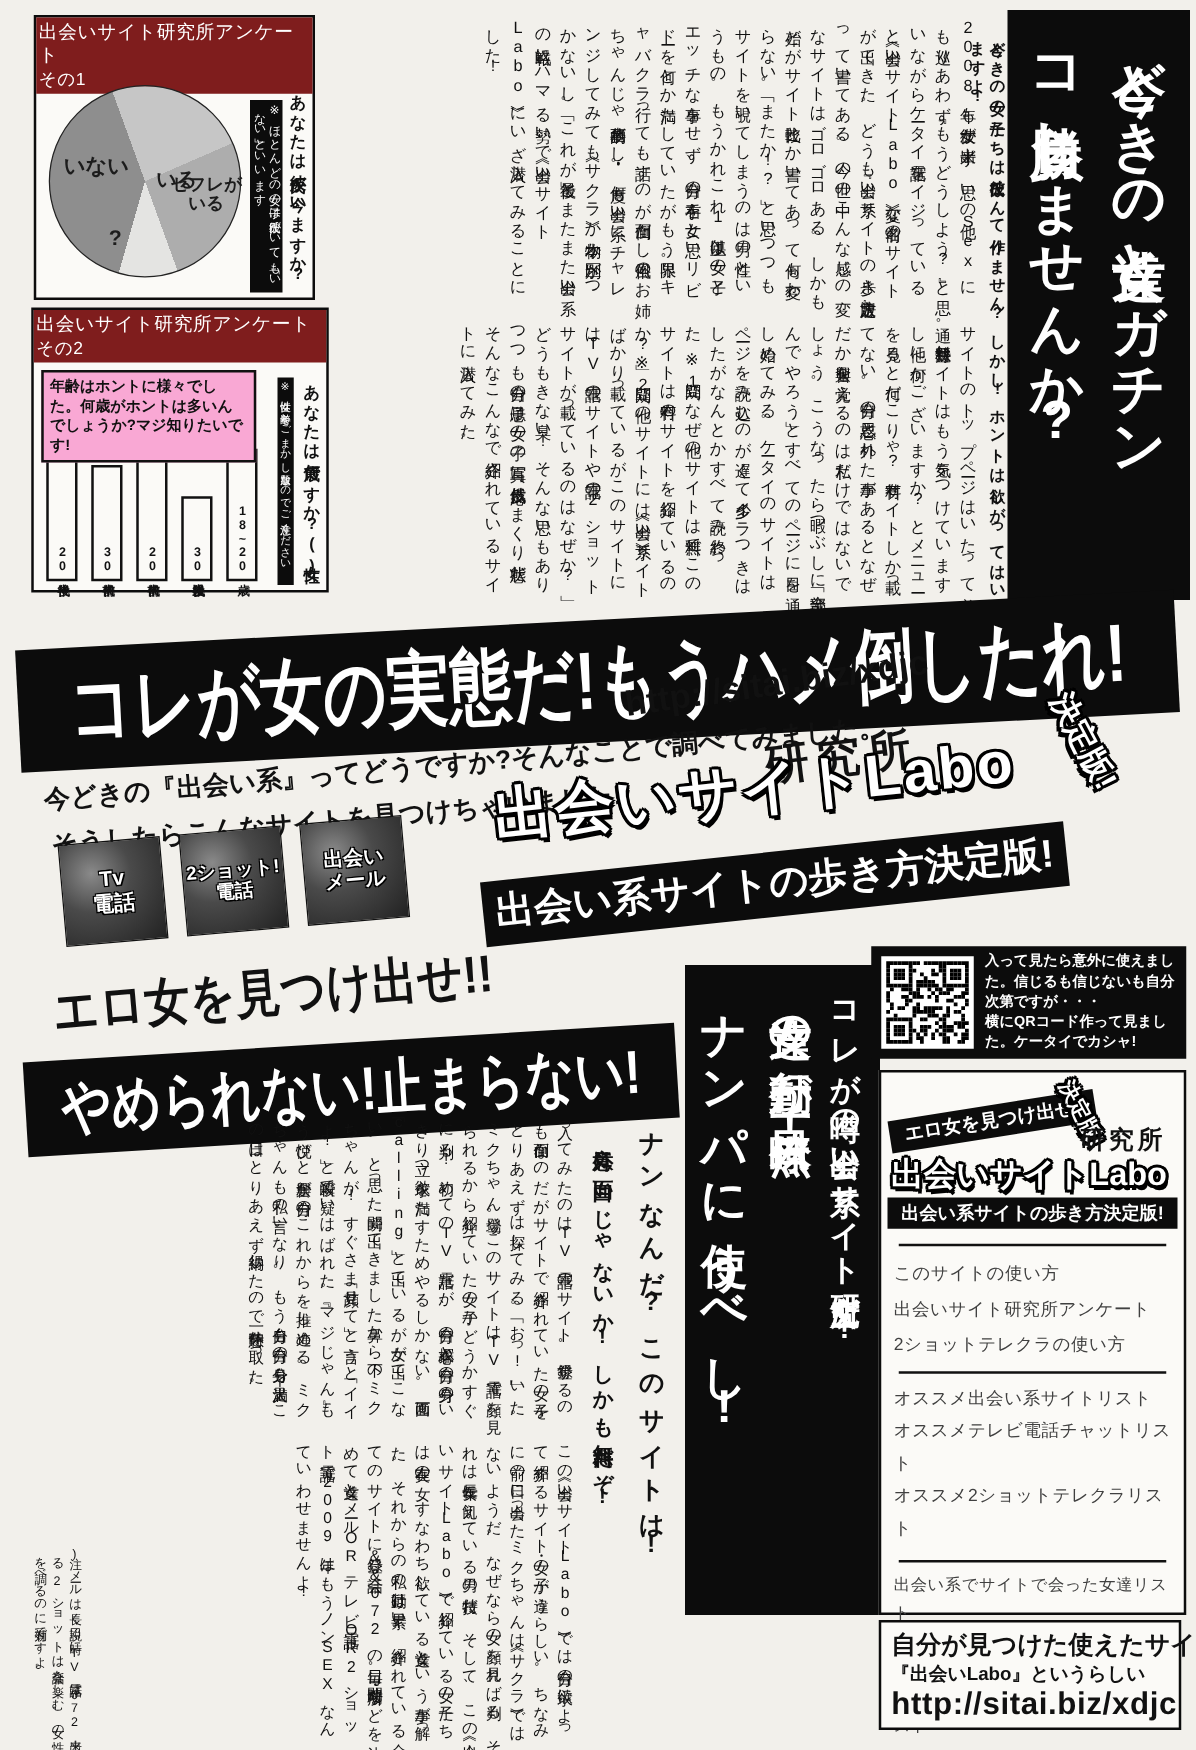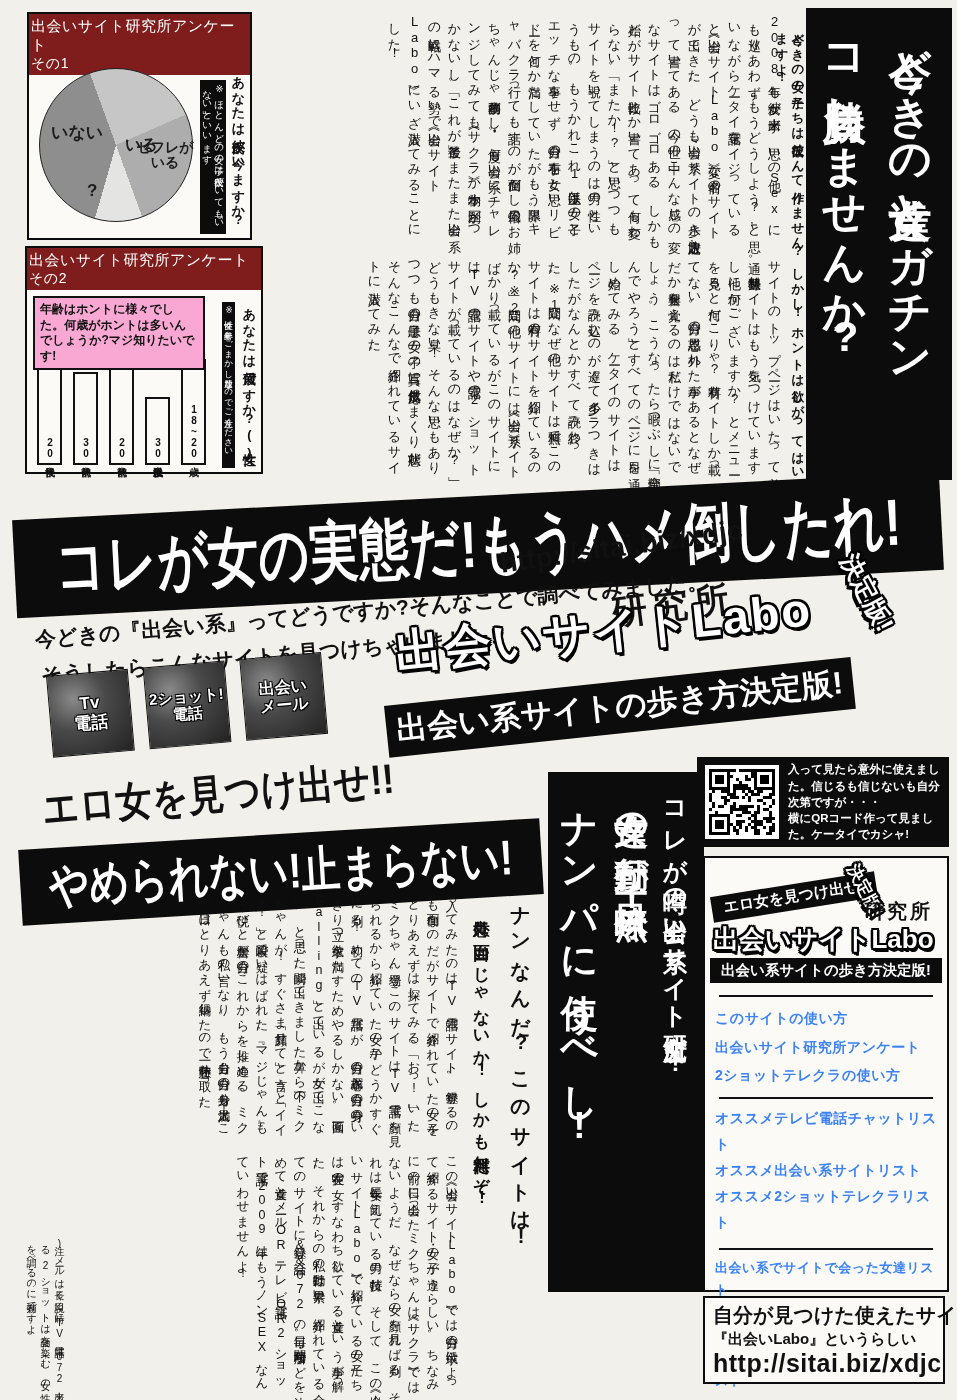--- a/index.html
+++ b/index.html
@@ -34,21 +34,21 @@
          radial-gradient(circle at 30% 30%,#8a8a8a 0%,#4a4a4a 40%,#222 100%);
          border:1.5px solid #111;color:#fff;font-weight:bold;display:flex;align-items:center;
          justify-content:center;text-align:center;white-space:pre-line;line-height:1.15;
          text-shadow:1px 1px 0 #000,-1px 1px 0 #000,1px -1px 0 #000,-1px -1px 0 #000;}
   
   #qr{width:66px;height:66px;background:#fff;padding:4px;display:grid;
       grid-template-columns:repeat(22,1fr);grid-template-rows:repeat(22,1fr);}
   #qr i{display:block;}
   #qr i.on{background:#000;}
   
-  .menu-item{font-size:14px;font-weight:bold;letter-spacing:.5px;line-height:2.05;color:#3b82f6;}
+  .menu-item{font-size:14px;font-weight:normal;letter-spacing:.5px;line-height:2.05;color:#404040;}
   .menu-divider{border:none;border-top:2px solid #111;margin:7px 4px;}
   .badge-slant{display:inline-block;background:#0c0c0c;color:#fff;font-weight:bold;
                padding:3px 12px 4px;transform:rotate(-9deg);}
   .hr-bold{font-weight:bold;}
 </style>
 </head>
 <body>
 
 <div id="page">
 
@@ -639,22 +639,22 @@
     <div class="abs banner-text outline-text" style="right:28px;top:2px;font-size:17px;transform:rotate(62deg);transform-origin:left top;">決定版!</div>
     <div class="abs banner-text" style="right:14px;top:40px;font-size:20px;letter-spacing:3px;">研究所</div>
     <div class="abs banner-text outline-text" style="left:8px;top:64px;font-size:26px;">出会いサイトLabo</div>
     <div class="abs blackbox banner-text" style="left:5px;top:100px;right:5px;text-align:center;font-size:14.5px;padding:3px 0;">出会い系サイトの歩き方決定版!</div>
     <div class="abs" style="left:10px;top:130px;right:10px;">
       <hr class="menu-divider">
       <div class="menu-item">このサイトの使い方</div>
       <div class="menu-item">出会いサイト研究所アンケート</div>
       <div class="menu-item">2ショットテレクラの使い方</div>
       <hr class="menu-divider">
+      <div class="menu-item" style="line-height:1.85;">オススメ出会い系サイトリスト</div>
       <div class="menu-item" style="line-height:1.85;">オススメテレビ電話チャットリスト</div>
-      <div class="menu-item" style="line-height:1.85;">オススメ出会い系サイトリスト</div>
       <div class="menu-item" style="line-height:1.85;">オススメ2ショットテレクラリスト</div>
       <hr class="menu-divider" style="margin-top:12px;">
       <div class="menu-item" style="font-size:13px;line-height:1.75;">出会い系でサイトで会った女達リスト</div>
       <div class="menu-item" style="font-size:13px;line-height:1.75;">テレビ電話チャットで会った女達リスト</div>
       <div class="menu-item" style="font-size:13px;line-height:1.75;">2ショットテレクラで会った女達リスト</div>
 
     </div>
   </div>
 
   <div class="abs bordered" style="left:703px;top:1296px;width:242px;height:88px;padding:4px 8px;box-sizing:border-box;">

